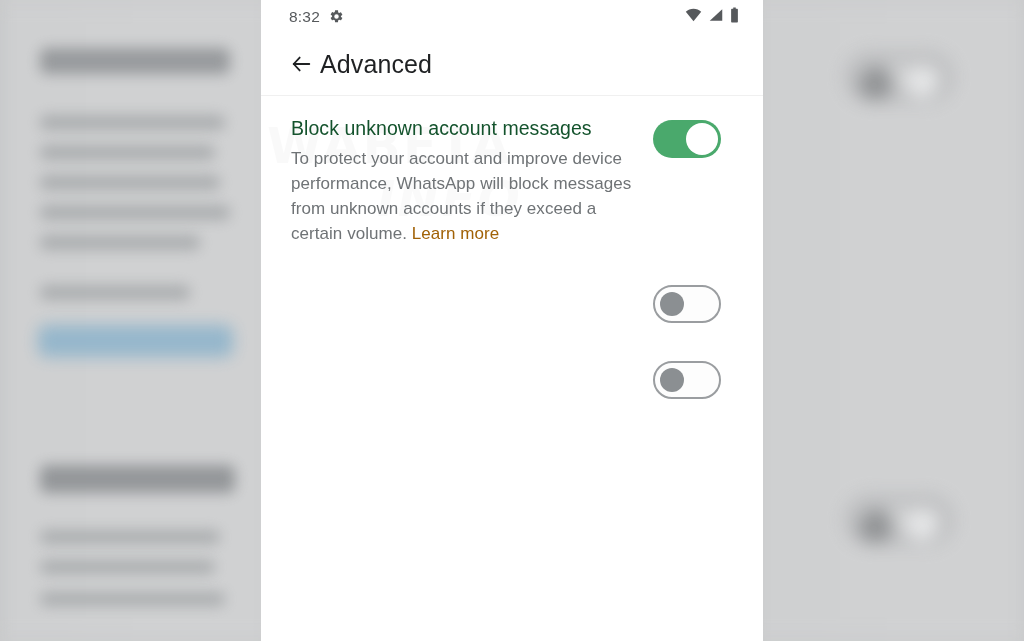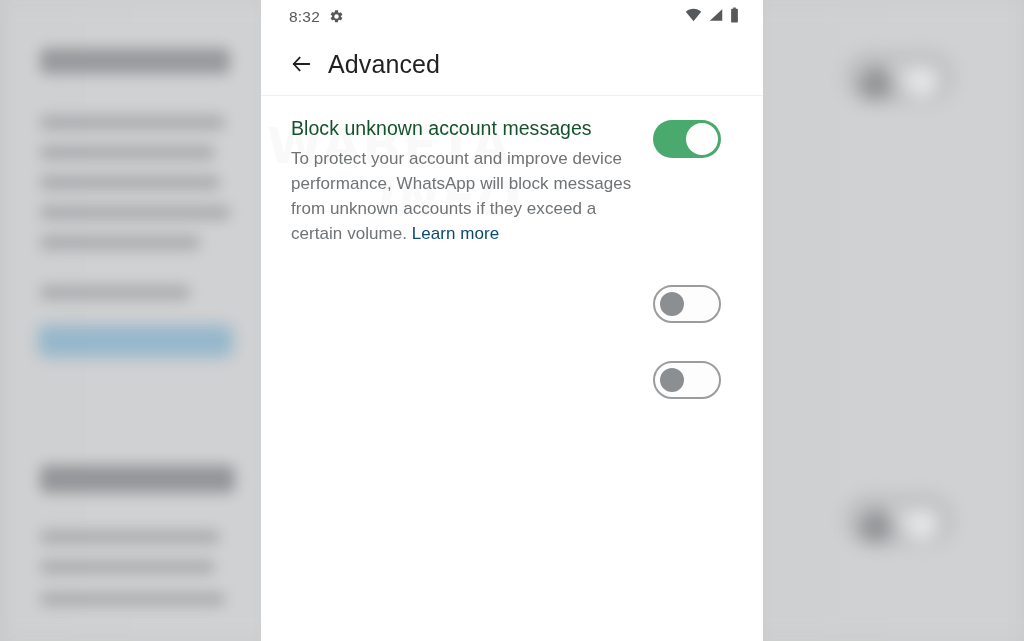--- a/index.html
+++ b/index.html
@@ -55,21 +55,21 @@
     height:33px; display:flex; align-items:center;
     padding:0 24px 0 28px; color:#5d6063;
   }
   .clock{ font-size:15.5px; letter-spacing:.2px; color:#56595c; }
   .gear-ico{ margin-left:9px; display:flex; align-items:center; }
   .sb-right{ margin-left:auto; display:flex; align-items:center; gap:6px; }
 
   
   .appbar{
     height:63px; display:flex; align-items:center;
-    padding-left:28px; gap:14px;
+    padding-left:28px; gap:6px;
     border-bottom:1px solid #f0f0f0;
   }
   .back-arrow{ display:flex; align-items:center; cursor:pointer; }
   .appbar-title{
     font-size:25px; color:#1f2123; letter-spacing:.1px;
   }
 
   
   .watermark{
     position:absolute; left:6px; top:120px; width:460px; height:160px;
@@ -87,21 +87,21 @@
     padding:0 24px 0 30px; margin-bottom:34px;
   }
   .row-text{ flex:1; max-width:348px; }
   .row-title{
     font-size:19.5px; color:#14532d; line-height:1.25;
     margin-bottom:7px; letter-spacing:.05px;
   }
   .row-desc{
     font-size:17px; color:#6f7376; line-height:1.47; letter-spacing:.05px;
   }
-  .learn{ color:#0c4a6e; cursor:pointer; }
+  .learn{ color:#a16207; cursor:pointer; }
 
   
   .sw{
     flex:0 0 auto; width:68px; height:38px; border-radius:20px;
     position:relative; margin-top:4px; margin-left:14px; cursor:pointer;
   }
   .sw-on{ background:#4aa96c; }
   .sw-on .knob{
     position:absolute; right:3px; top:3px;
     width:32px; height:32px; border-radius:50%; background:#fff;

